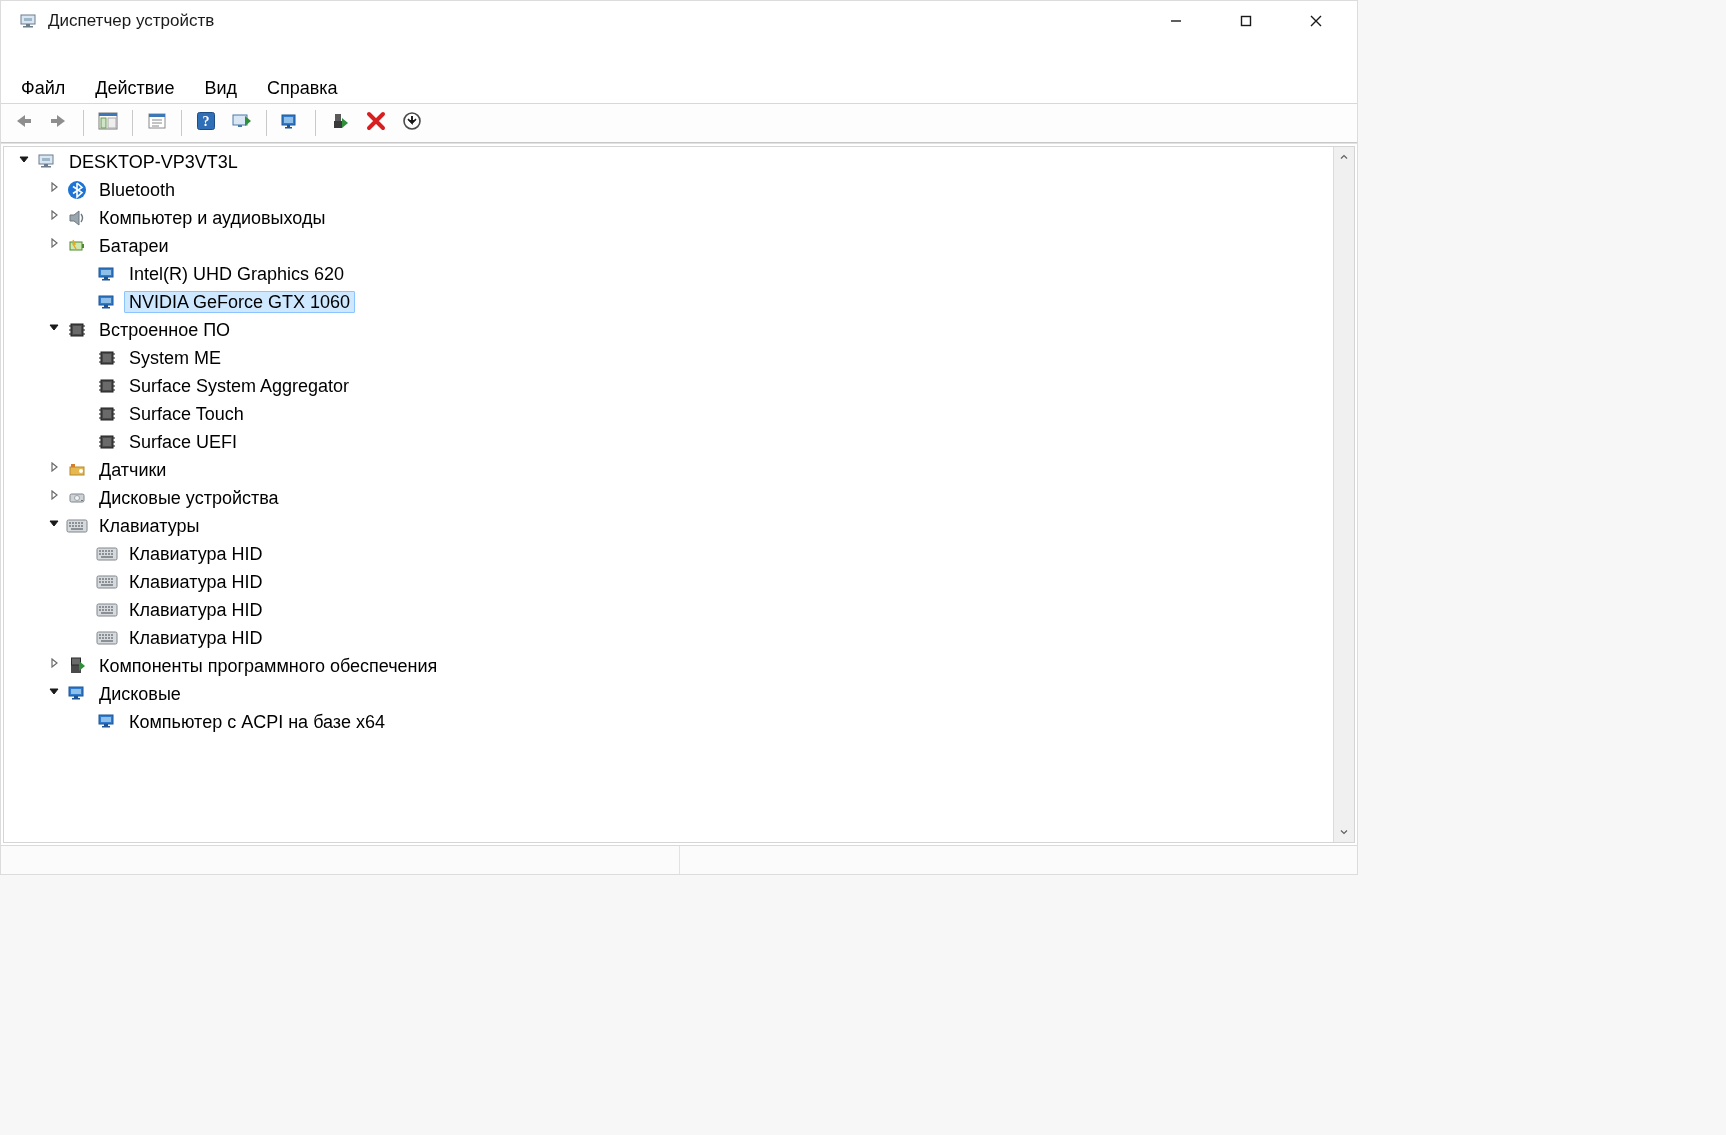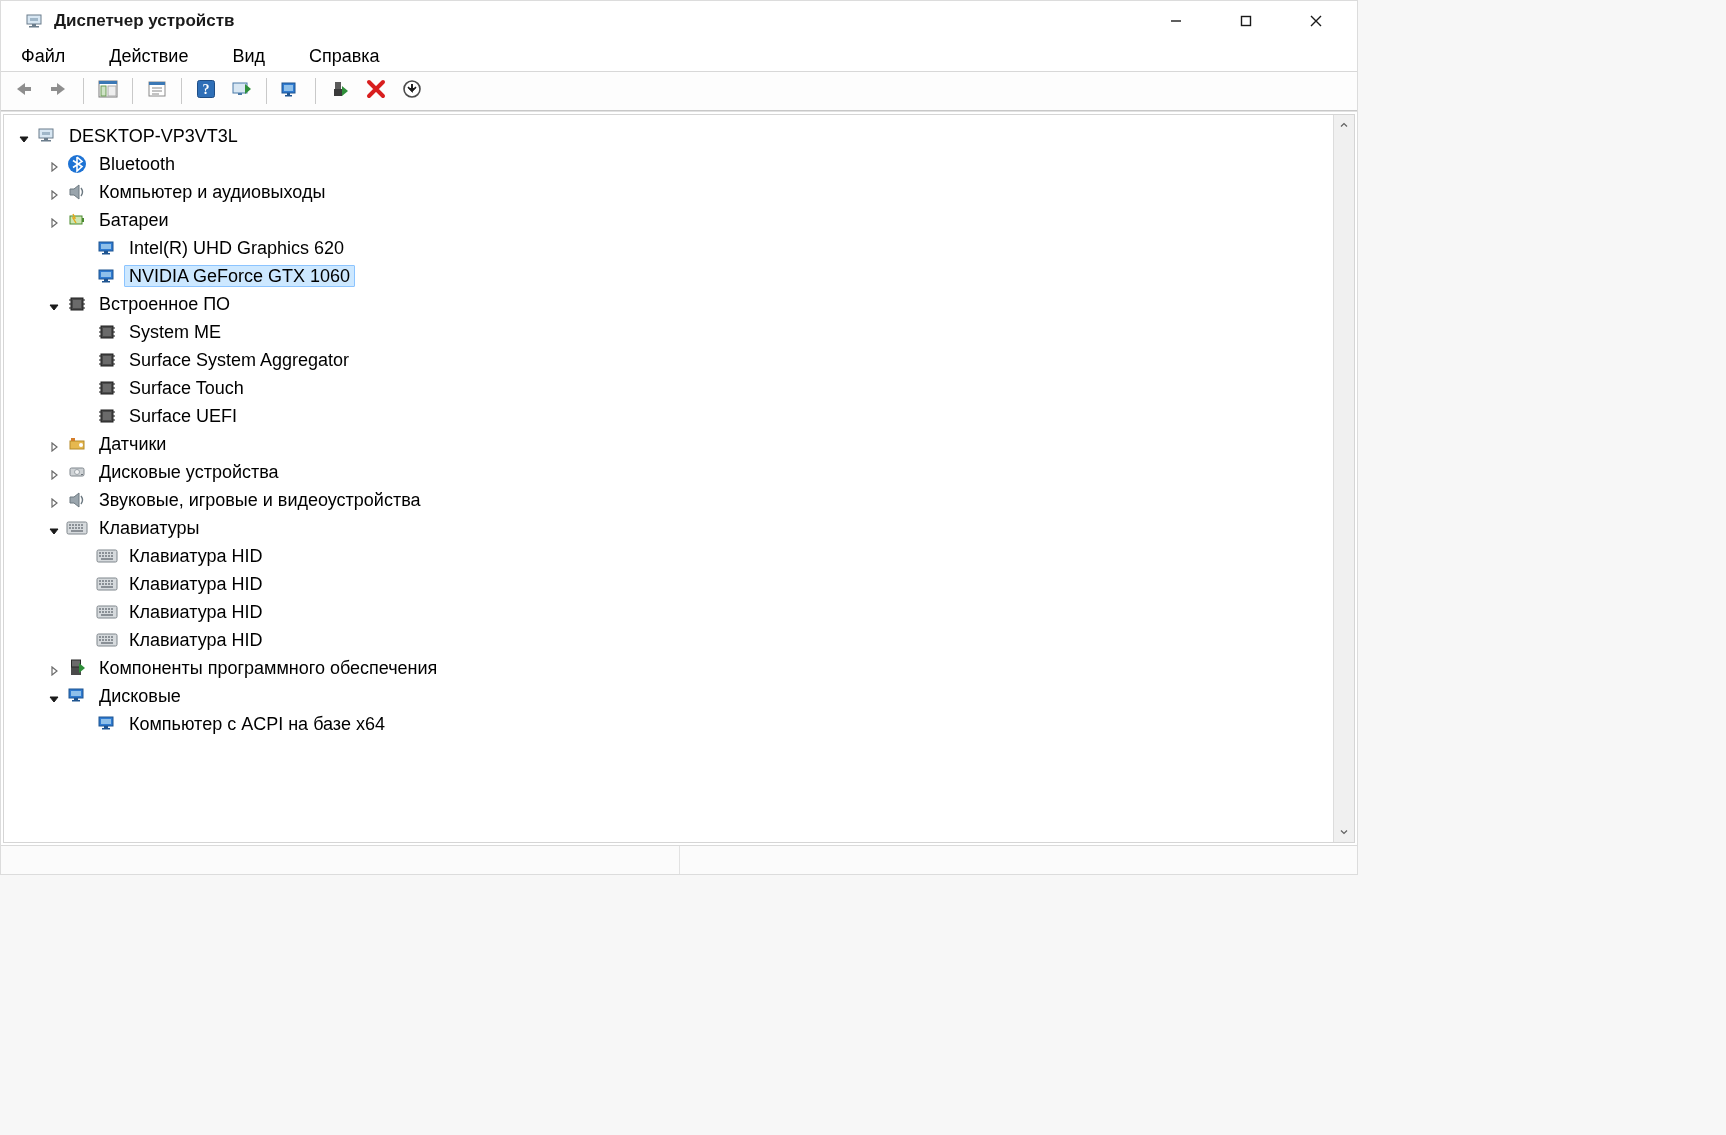--- a/index.html
+++ b/index.html
@@ -31,25 +31,24 @@
     box-sizing: border-box;
     display: flex;
     flex-direction: column;
   }
 
   
   .titlebar {
     height: 40px;
     display: flex;
     align-items: center;
-    padding: 0 6px 0 23px;
+    padding: 0 6px 0 17px;
     color: var(--titlebar-fg);
     font-size: 17px;
     user-select: none;
-    font-weight: bold;
   }
   .titlebar .app-icon {
     width: 20px; height: 20px;
     margin-right: 10px;
     display: inline-flex;
     align-items: center; justify-content: center;
   }
   .titlebar .title { flex: 0 0 auto; }
   .titlebar .spacer { flex: 1 1 auto; }
   .win-controls { display: flex; gap: 0; }
@@ -61,21 +60,22 @@
   .win-controls .btn svg { stroke: #1a1a1a; fill: none; stroke-width: 1.4; }
   .win-controls .btn.close { width: 70px; }
 
   
   .menubar {
     height: 30px;
     display: flex;
     align-items: center;
     padding: 0 6px;
     font-size: 18px;
-    gap: 16px;
+    gap: 2px;
+    margin-top: 32px;
   }
   .menubar .menu-item {
     padding: 3px 14px;
     cursor: default;
   }
 
   
   .toolbar {
     height: 38px;
     border-top: 1px solid #d8d8d8;
@@ -117,21 +117,21 @@
   .tree {
     flex: 1 1 auto;
     overflow: hidden;
     padding-top: 4px;
     font-size: 18px;
     color: var(--tree-fg);
     line-height: 1.0;
   }
   .tree-row {
     display: flex;
-    align-items: flex-end;
+    align-items: flex-start;
     height: 28px;
     white-space: nowrap;
   }
   .tree-row .expander {
     width: 16px; height: 16px;
     display: inline-flex;
     align-items: center; justify-content: center;
     margin-left: 0;
     cursor: default;
     flex: 0 0 auto;
@@ -516,35 +516,20 @@
               <svg width="20" height="20" viewBox="0 0 20 20">
                 <rect x="3" y="6" width="14" height="8" rx="1.5" fill="#cfd3d6" stroke="#7f868c"></rect>
                 <circle cx="10" cy="10" r="2.5" fill="#f2f3f4" stroke="#9ca3a8"></circle>
                 <rect x="14" y="12" width="2" height="1" fill="#6e757b"></rect>
               </svg>
             </span>
             <span class="label">Дисковые устройства</span>
           </div>
           <div class="tree-row">
             <span class="indent" style="width: 42px;"></span>
-            <span class="expander closed">
-              <svg width="10" height="10" viewBox="0 0 10 10">
-                <path d="M3 1 L8 5 L3 9 Z" fill="none" stroke="#6a6a6a" stroke-width="1.2"></path>
-              </svg>
-            </span>
-            <span class="node-icon">
-              <svg width="20" height="20" viewBox="0 0 20 20">
-                <path d="M3 7 H7 L12 3 V17 L7 13 H3 Z" fill="#9aa5ad" stroke="#6c7880"></path>
-                <path d="M14 6 Q17 10 14 14" fill="none" stroke="#6c7880" stroke-width="1.4"></path>
-              </svg>
-            </span>
-            <span class="label">Звуковые, игровые и видеоустройства</span>
-          </div>
-          <div class="tree-row">
-            <span class="indent" style="width: 42px;"></span>
             <span class="expander open">
               <svg width="10" height="10" viewBox="0 0 10 10">
                 <path d="M1 3 L9 3 L5 8 Z" fill="#1a1a1a"></path>
               </svg>
             </span>
             <span class="node-icon">
               <svg width="22" height="16" viewBox="0 0 22 16">
                 <rect x="1" y="2" width="20" height="12" rx="1.5" fill="#d6dadd" stroke="#7f868c"></rect>
                 <rect x="3" y="4" width="2" height="2" fill="#8a9096"></rect>
                 <rect x="6" y="4" width="2" height="2" fill="#8a9096"></rect>

